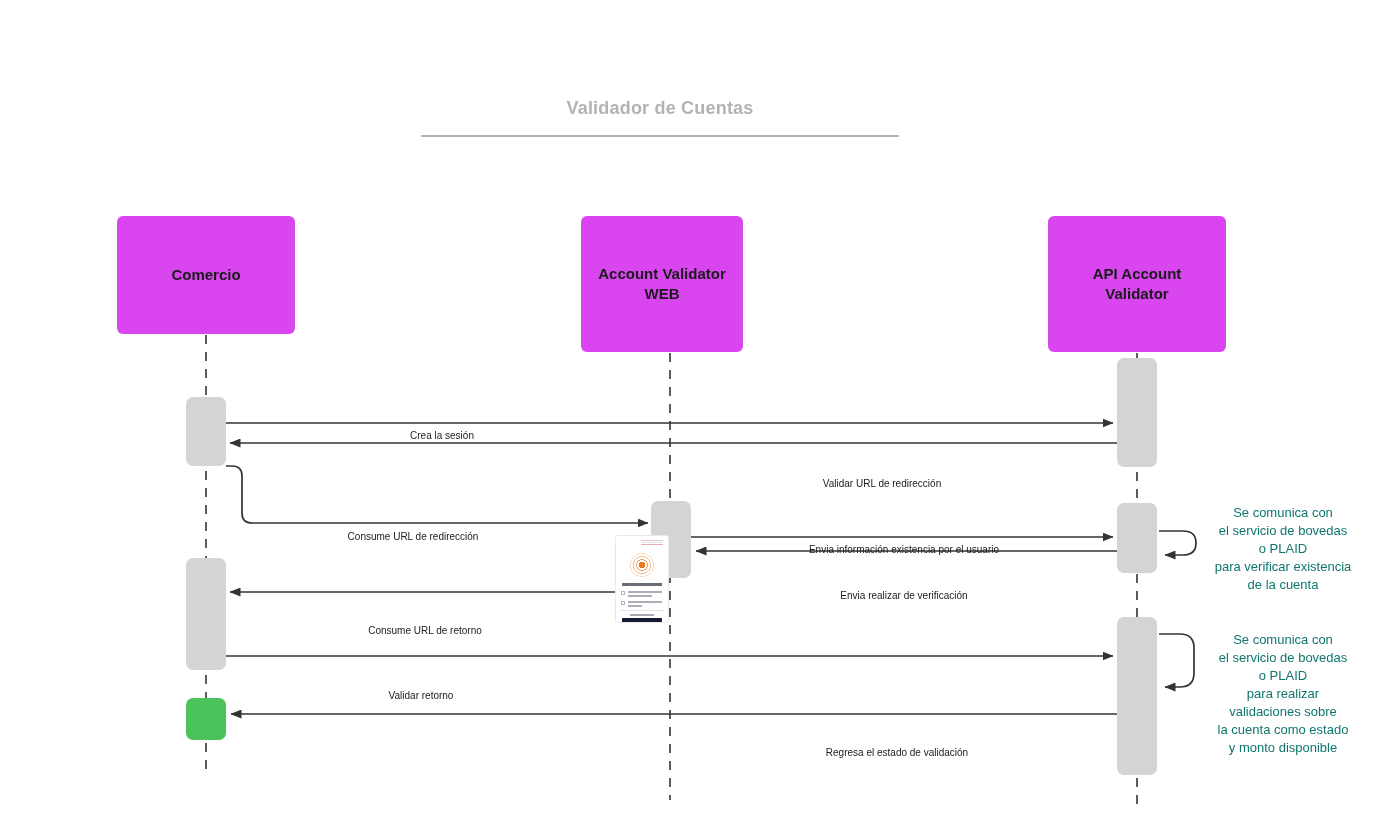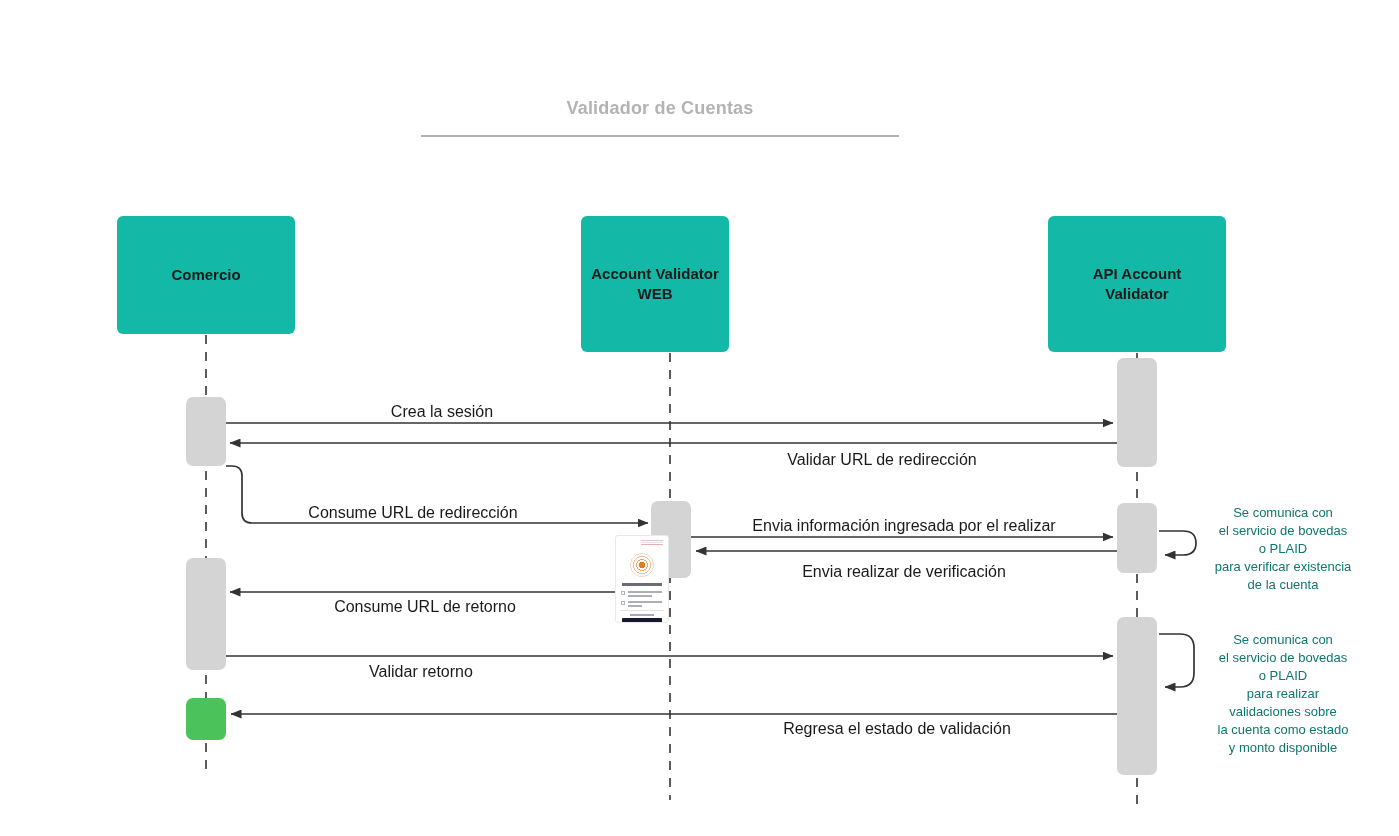--- a/index.html
+++ b/index.html
@@ -45,21 +45,21 @@
     position: absolute;
     left: 421px;
     top: 135px;
     width: 478px;
     height: 2px;
     background: #b3b3b3;
   }
   
   .participant {
     position: absolute;
-    background: #14b8a6;
+    background: #d946ef;
     border-radius: 6px;
     display: flex;
     align-items: center;
     justify-content: center;
     text-align: center;
     color: #1a1a1a;
     font-size: 15px;
     font-weight: bold;
     line-height: 1.35;
     box-sizing: border-box;
@@ -70,25 +70,26 @@
     position: absolute;
     background: #D4D4D4;
     border-radius: 7px;
   }
   .activation.green {
     background: #4CC35A;
   }
   
   .msg-label {
     position: absolute;
-    font-size: 16px;
+    font-size: 10px;
     color: #1a1a1a;
     white-space: nowrap;
     text-align: center;
     transform: translateX(-50%);
+    margin-top: 27px;
   }
   
   .note {
     position: absolute;
     font-size: 13px;
     color: #0f766e;
     text-align: center;
     line-height: 1.38;
     white-space: pre-line;
     transform: translateX(-50%);
@@ -207,21 +208,21 @@
 
     <path d="M1159,531 H1183 Q1196,531 1196,543 Q1196,555 1183,555 H1165" fill="none" stroke="#333333" stroke-width="1.7" marker-end="url(#arw)"></path>
 
     <path d="M1159,634 H1180 Q1194,634 1194,648 V673 Q1194,687 1180,687 H1165" fill="none" stroke="#333333" stroke-width="1.7" marker-end="url(#arw)"></path>
   </svg>
 
   <div class="participant" style="left:117px; top:216px; width:178px; height:118px;">
     <span style="white-space:pre-line;">Comercio</span>
   </div>
 
-  <div class="participant" style="left:581px; top:216px; width:148px; height:136px;">
+  <div class="participant" style="left:581px; top:216px; width:162px; height:136px;">
     <span style="white-space:pre-line;">Account Validator
 WEB</span>
   </div>
 
   <div class="participant" style="left:1048px; top:216px; width:178px; height:136px;">
     <span style="white-space:pre-line;">API Account
 Validator</span>
   </div>
 
   <div class="activation" style="left:186px; top:397px; width:40px; height:69px;"></div>
@@ -248,21 +249,21 @@
     <div class="pm-sub" style="top:78px;"></div>
     <div class="pm-btn" style="top:82px;"></div>
   </div>
 
   <div class="msg-label" style="left:442px; top:403px;">Crea la sesión</div>
 
   <div class="msg-label" style="left:882px; top:451px;">Validar URL de redirección</div>
 
   <div class="msg-label" style="left:413px; top:504px;">Consume URL de redirección</div>
 
-  <div class="msg-label" style="left:904px; top:517px;">Envia información ingresada por el realizar</div>
+  <div class="msg-label" style="left:904px; top:517px;">Envia información existencia por el usuario</div>
 
   <div class="msg-label" style="left:904px; top:563px;">Envia realizar de verificación</div>
 
   <div class="msg-label" style="left:425px; top:598px;">Consume URL de retorno</div>
 
   <div class="msg-label" style="left:421px; top:663px;">Validar retorno</div>
 
   <div class="msg-label" style="left:897px; top:720px;">Regresa el estado de validación</div>
 
   <div class="note" style="left:1283px; top:504px; width:230px;">Se comunica con

